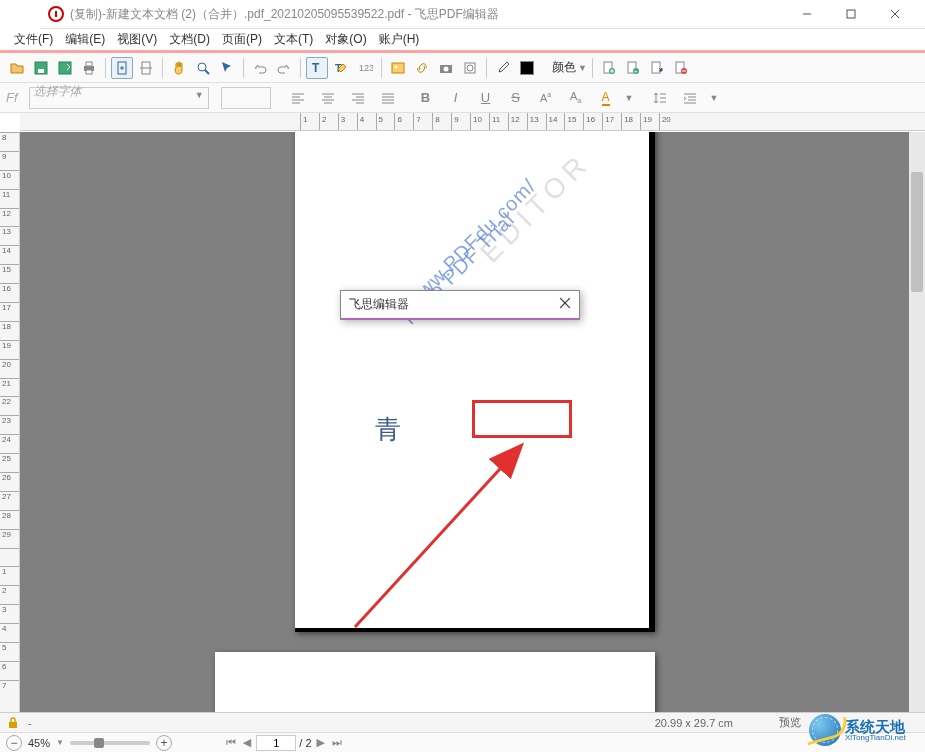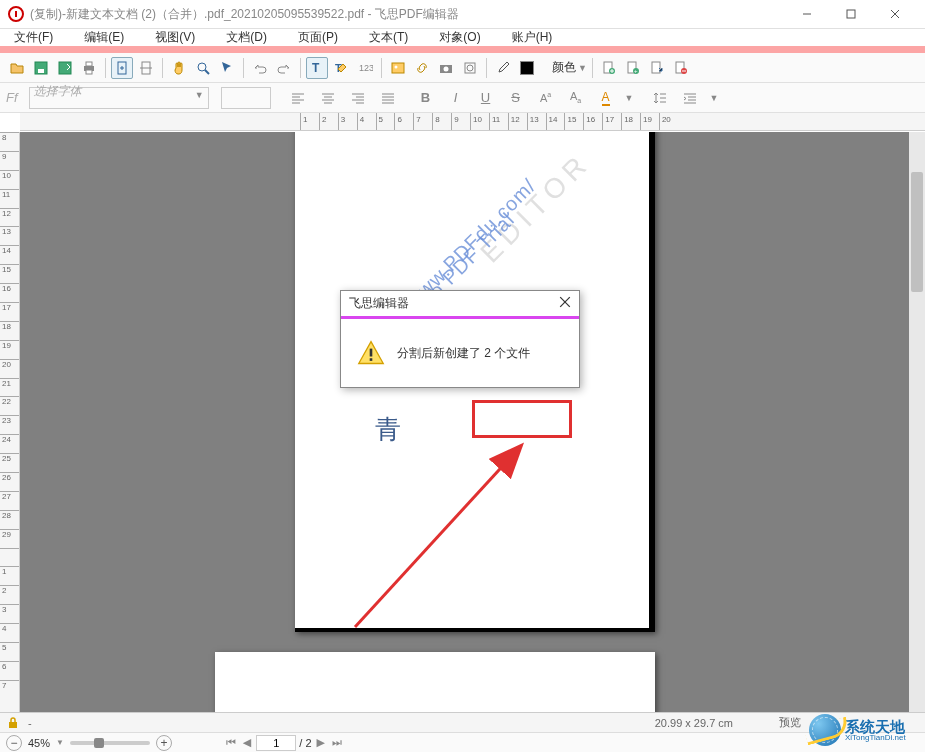--- a/index.html
+++ b/index.html
@@ -1,24 +1,24 @@
 <!DOCTYPE html>
 <html><head>
 <meta charset="utf-8">
 <style>
 * { margin:0; padding:0; box-sizing:border-box; font-family:"Microsoft YaHei","SimSun",sans-serif; }
 body { width:925px; height:752px; background:#fff; overflow:hidden; position:relative; font-size:12px; color:#333; }
-.titlebar { height:25px; display:flex; align-items:center; padding:14px 8px; border-bottom:1px solid #e0e0e0; }
+.titlebar { height:25px; display:flex; align-items:center; padding:14px 8px; border-bottom:1px solid #e0e0e0;margin-left:40px; }
 .titlebar .app-icon { width:16px; height:16px; border:2px solid #c00; border-radius:50%; margin-right:6px; position:relative; }
 .titlebar .app-icon::after{content:"";position:absolute;left:5px;top:3px;width:2px;height:6px;background:#c00;}
 .titlebar .title-text { color:#888; font-size:12px; flex:1; white-space:nowrap; overflow:hidden; }
 .window-controls { display:flex; gap:0; }
 .window-controls .wc { width:44px; height:28px; display:flex; align-items:center; justify-content:center; color:#555; }
 .window-controls .wc svg{width:10px;height:10px;}
-.menubar { height:24px; display:flex; align-items:center; padding:0 8px; gap:19px; border-bottom:7px solid #fca5a5; }
+.menubar { height:24px; display:flex; align-items:center; padding:0 8px; gap:0; border-bottom:3px solid #fca5a5; }
 .menubar .menu-item { padding:2px 6px; font-size:12px; color:#333; }
 .toolbar { height:30px; display:flex; align-items:center; padding:0 6px; gap:2px; border-bottom:1px solid #e0e0e0; background:#fafafa; }
 .toolbar .sep { width:1px; height:20px; background:#ccc; margin:0 3px; }
 .tb-btn { width:22px; height:22px; display:flex; align-items:center; justify-content:center; border:1px solid transparent; border-radius:2px; }
 .tb-btn.active { border:1px solid #8ab; background:#e8f2f8; }
 .tb-btn svg{width:16px;height:16px;}
 .color-sw { width:14px;height:14px;background:#000;border:1px solid #888; }
 .color-label{font-size:12px;margin-left:12px;}
 .formatbar { height:30px; display:flex; align-items:center; padding:0 6px; gap:8px; border-bottom:1px solid #e0e0e0; background:#fafafa; }
 .font-box { width:180px; height:22px; border:1px solid #ccc; display:flex; align-items:flex-end; padding:8px 4px; color:#aaa; font-style:italic; font-size:12px; }
@@ -32,21 +32,21 @@
 .ruler-v .vtick{height:18.9px;border-top:1px solid #aaa;padding-left:2px;}
 .canvas-area { flex:1; background:#808080; position:relative; overflow:hidden; }
 .page { position:absolute; background:#fff; box-shadow:2px 2px 6px rgba(0,0,0,.5); }
 .page1 { left:275px; top:-10px; width:360px; height:510px; border-right:6px solid #000;border-bottom:4px solid #000;}
 .page2 { left:195px; top:520px; width:440px; height:200px; }
 .watermark { position:absolute; color:#6a8fd8; font-size:20px; transform:rotate(-45deg); opacity:.8; letter-spacing:1px;}
 .watermark2 { position:absolute; color:#ccc; font-size:28px; transform:rotate(-45deg); letter-spacing:6px; opacity:.6;}
 .vsb { position:absolute; right:0; top:0; bottom:0; width:16px; background:#e8e8e8; }
 .vsb .thumb{position:absolute;left:2px;right:2px;top:40px;height:120px;background:#c0c0c0;border-radius:2px;}
 .dialog { position:absolute; left:340px; top:290px; width:240px; background:#f0f0f0; border:1px solid #888; box-shadow:2px 2px 8px rgba(0,0,0,.3); z-index:10; }
-.dialog-title { height:28px; display:flex; align-items:center; justify-content:space-between; padding:0 8px; background:#fff; border-bottom:3px solid #d946ef; font-size:12px;}
+.dialog-title { height:28px; display:flex; align-items:center; justify-content:space-between; padding:0 8px; background:#fff; border-bottom:1px solid #d946ef; font-size:12px;}
 .dialog-body { padding:20px 16px; display:flex; align-items:center; gap:12px; background:#fff;}
 .warn-icon { width:28px; height:28px; }
 .dialog-msg { font-size:12px; }
 .dialog-footer { padding:10px; display:flex; justify-content:flex-end; background:#f0f0f0; border-top:1px solid #ddd;}
 .ok-btn { width:80px; height:24px; background:#e1e1e1; border:1px solid #0078d7; color:#333; font-size:12px; display:flex;align-items:center;justify-content:center;}
 .ok-highlight { position:absolute; border:3px solid #e03030; z-index:11; }
 .arrow { position:absolute; z-index:9; pointer-events:none;}
 .statusbar { position:absolute; left:0; right:0; bottom:20px; height:20px; background:#f5f5f5; border-top:1px solid #ccc; display:flex; align-items:center; font-size:11px; padding:0 6px; gap:8px;}
 .lock-icon{width:14px;height:14px;}
 .statusbar .label{color:#666;}
@@ -444,28 +444,20 @@
 </div>
 
 <div class="dialog">
   <div class="dialog-title">
     <span>飞思编辑器</span>
     <span><svg width="12" height="12" viewBox="0 0 10 10">
           <line x1="1" y1="1" x2="9" y2="9" stroke="#333"></line>
           <line x1="9" y1="1" x2="1" y2="9" stroke="#333"></line>
         </svg></span>
   </div>
-  <div class="dialog-body">
-    <svg class="warn-icon" viewBox="0 0 32 32">
-        <path d="M16 3L30 28H2z" fill="#ffe066" stroke="#d4a000" stroke-width="1.5"></path>
-        <rect x="14.5" y="11" width="3" height="9" fill="#333"></rect>
-        <rect x="14.5" y="22" width="3" height="3" fill="#333"></rect>
-      </svg>
-    <div class="dialog-msg">分割后新创建了 2 个文件</div>
-  </div>
 </div>
 <div class="ok-highlight" style="left:472px;top:400px;width:100px;height:38px;"></div>
 
 <div class="statusbar">
   <svg class="lock-icon" viewBox="0 0 14 14">
       <rect x="3" y="6" width="8" height="6" fill="#d4a000"></rect>
       <path d="M5 6V4a2 2 0 014 0v2" fill="none" stroke="#d4a000" stroke-width="1.5"></path>
     </svg>
   <span class="label">-</span>
   <span class="spacer"></span>

